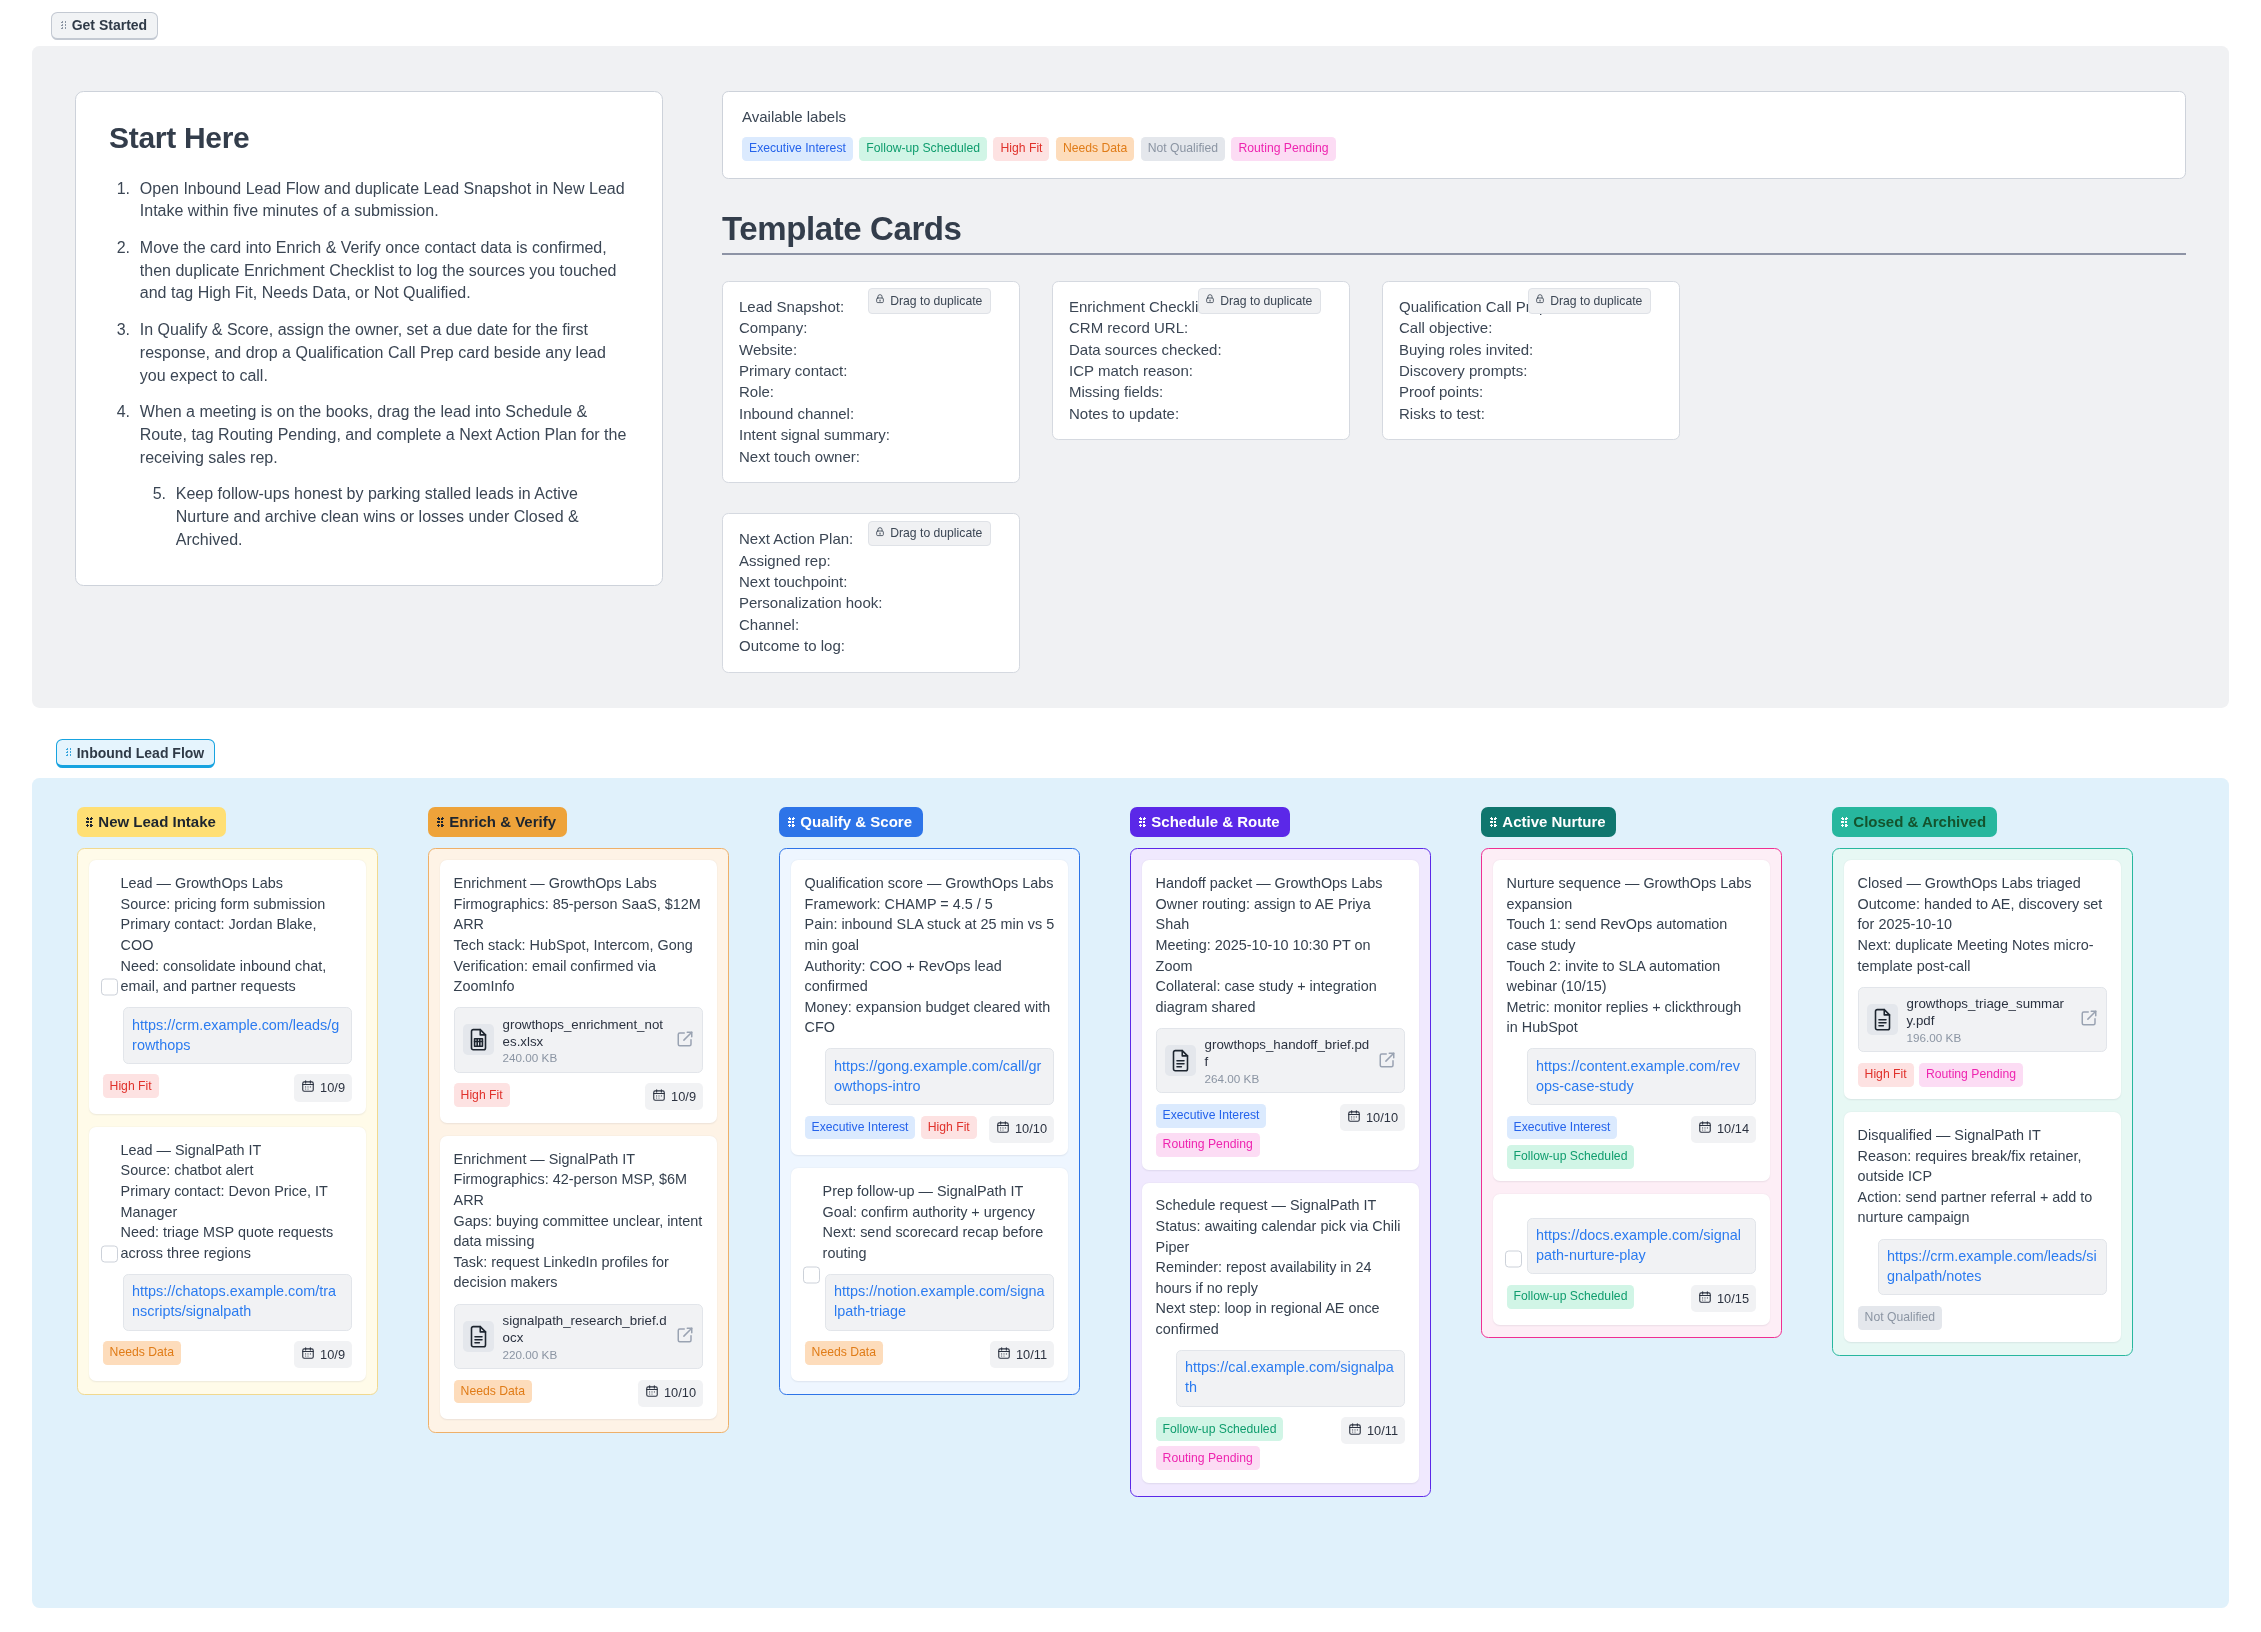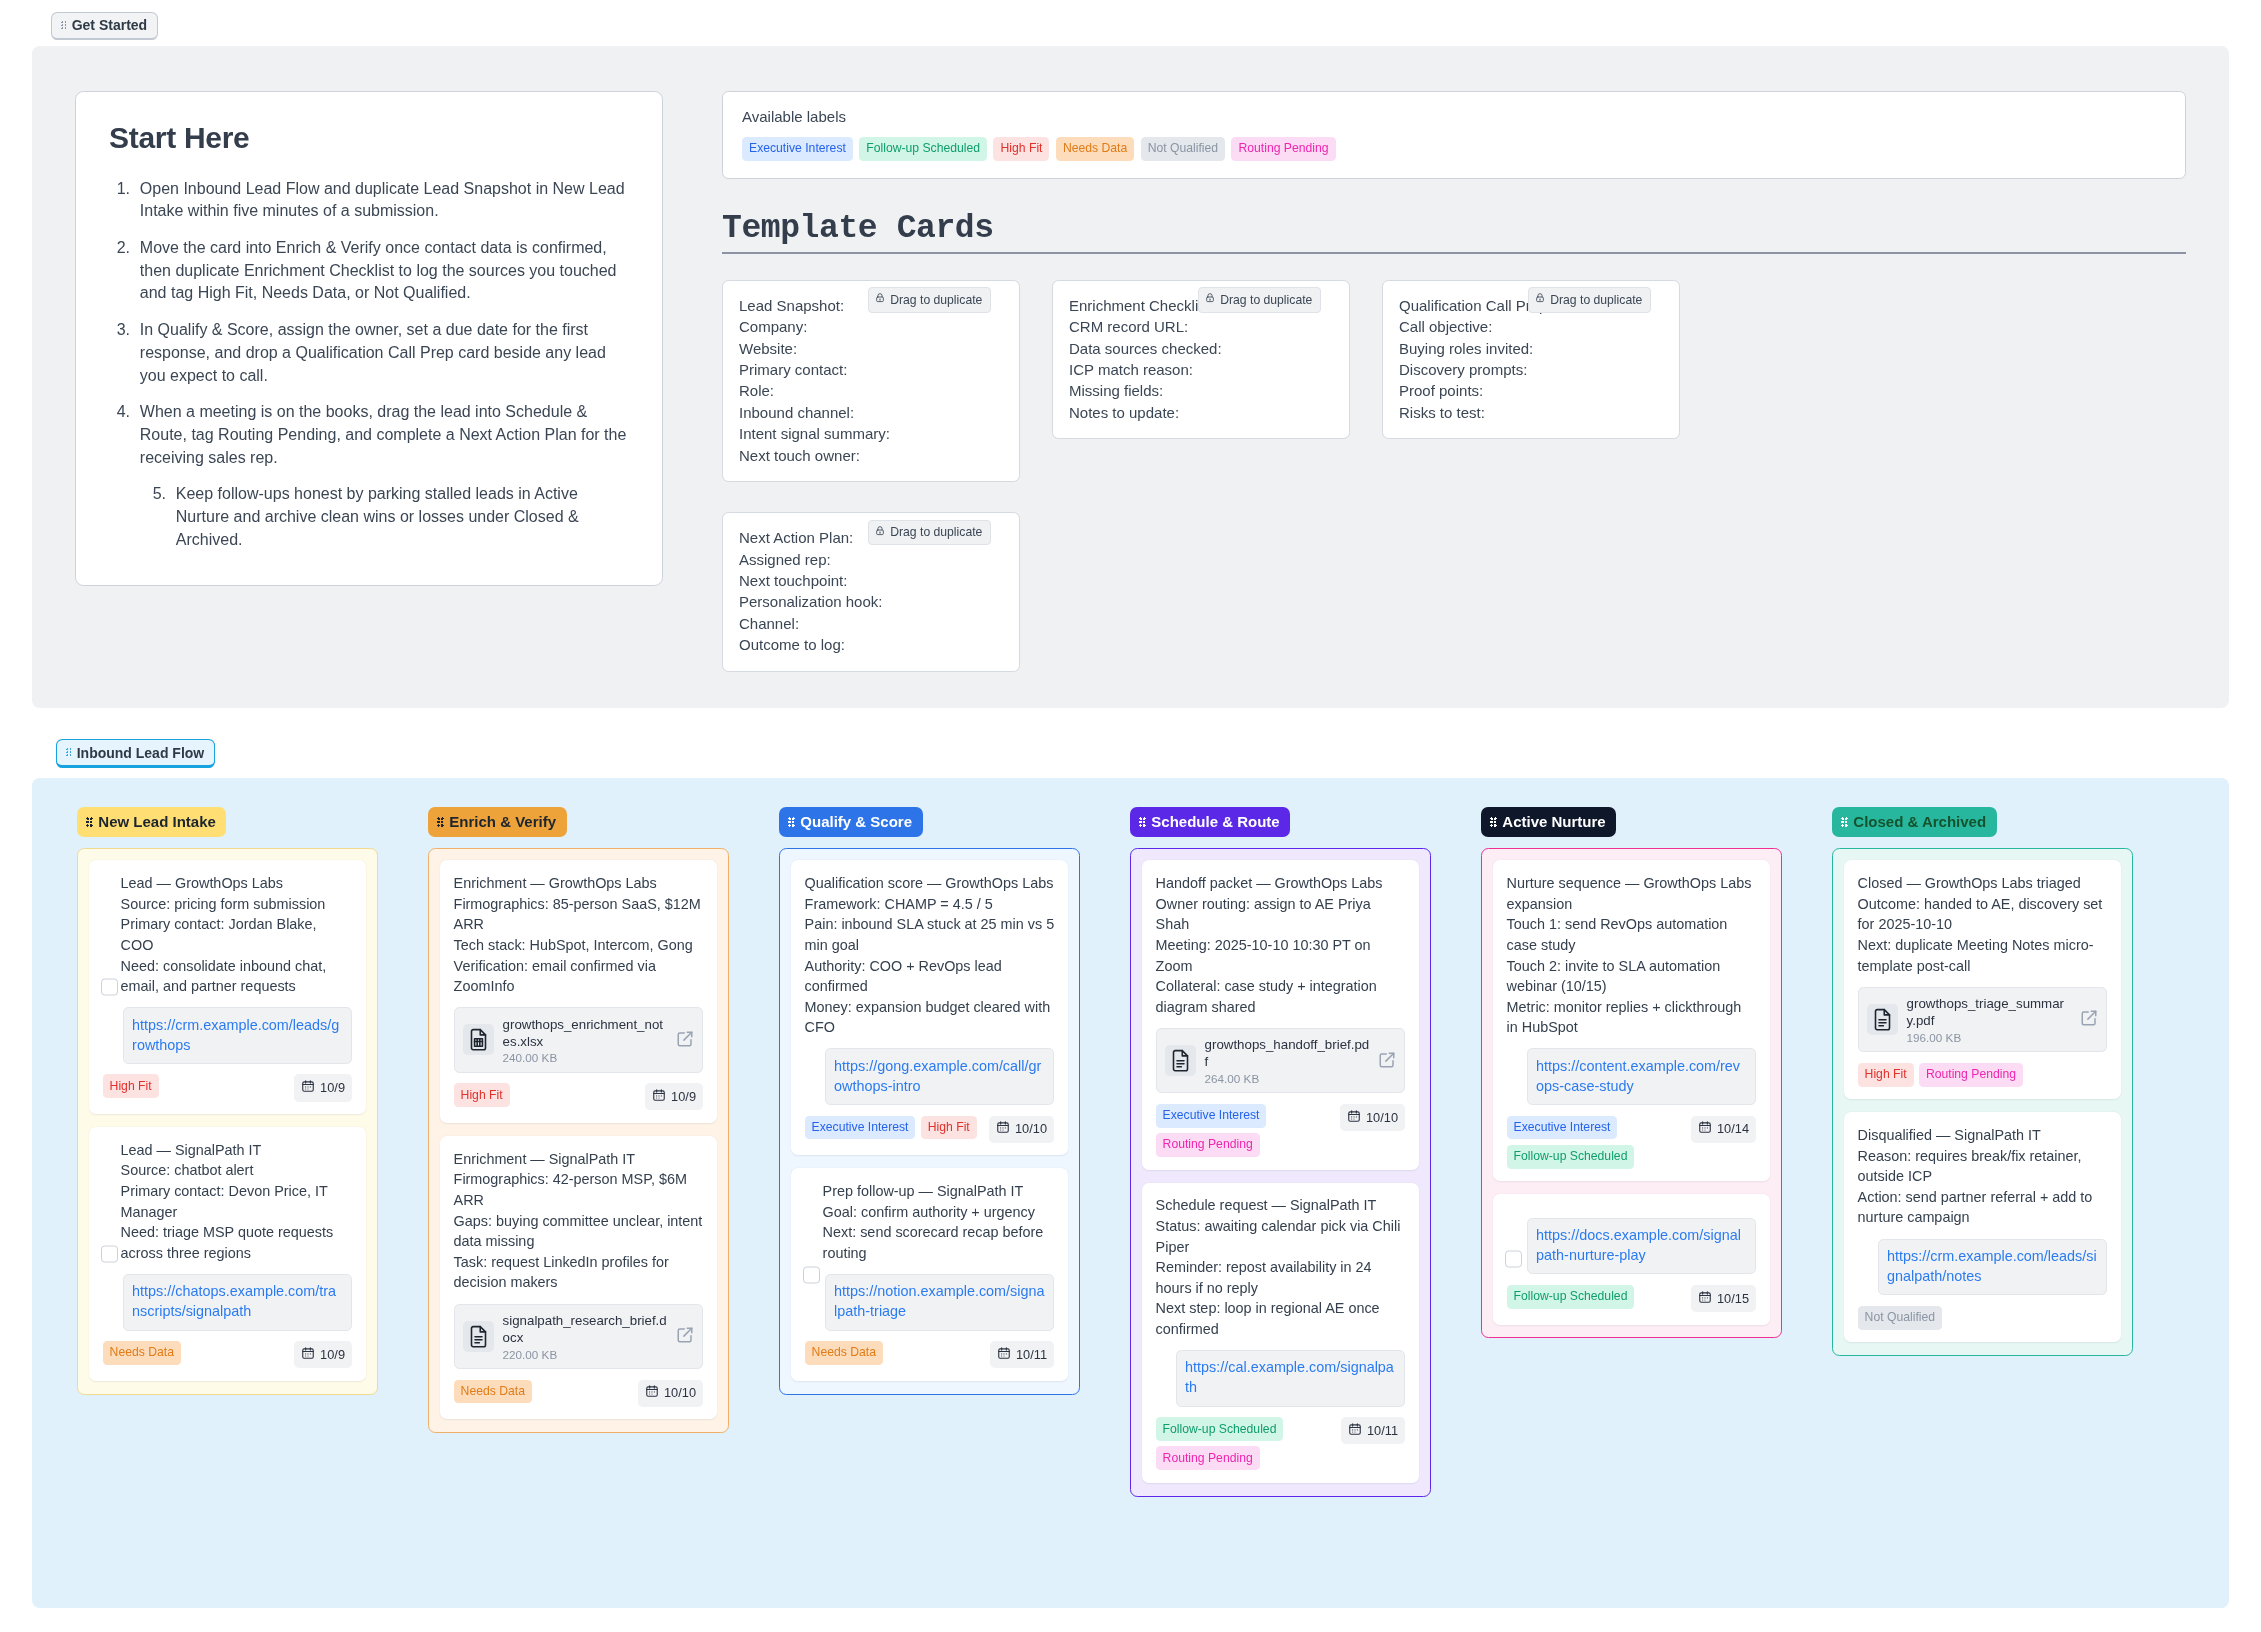--- a/index.html
+++ b/index.html
@@ -150,21 +150,20 @@
   .tpl-header {
     margin-top: 31px;
     border-bottom: 2.7px solid #8d93a5;
     padding-bottom: 5.3px;
   }
   .tpl-header h2 {
     font-size: 33px;
     font-weight: 700;
     letter-spacing: -0.4px;
     color: #333d4b;
-    font-family: Liberation Mono, monospace;
   }
 
   .tpl-grid {
     margin-top: 25.5px;
     display: flex;
     flex-wrap: wrap;
     gap: 30px 32px;
     width: 979px;
   }
   .tpl-card {
@@ -219,21 +218,21 @@
     font-weight: 700;
     padding: 7px 10.6px 8px 9px;
     border-radius: 7px;
     line-height: 1;
     white-space: nowrap;
   }
   .col-head.c0 { background: #ffdf74; color: #1d252f; }
   .col-head.c1 { background: #eea33a; color: #1d252f; }
   .col-head.c2 { background: #2d74e8; color: #fff; }
   .col-head.c3 { background: #5b28e8; color: #fff; }
-  .col-head.c4 { background: #0f172a; color: #fff; }
+  .col-head.c4 { background: #0f766e; color: #fff; }
   .col-head.c5 { background: #27b79e; color: #14532d; }
 
   .col-body {
     margin-top: 10.6px;
     border-radius: 7.4px;
     padding: 11.7px 10.6px 12.8px 10.6px;
   }
   .col-body.c0 { background: #fffbe9; border: 1.1px solid #f1d98f; }
   .col-body.c1 { background: #fef3e6; border: 1.1px solid #eeb069; }
   .col-body.c2 { background: #eef6ff; border: 1.1px solid #2d74e8; }

